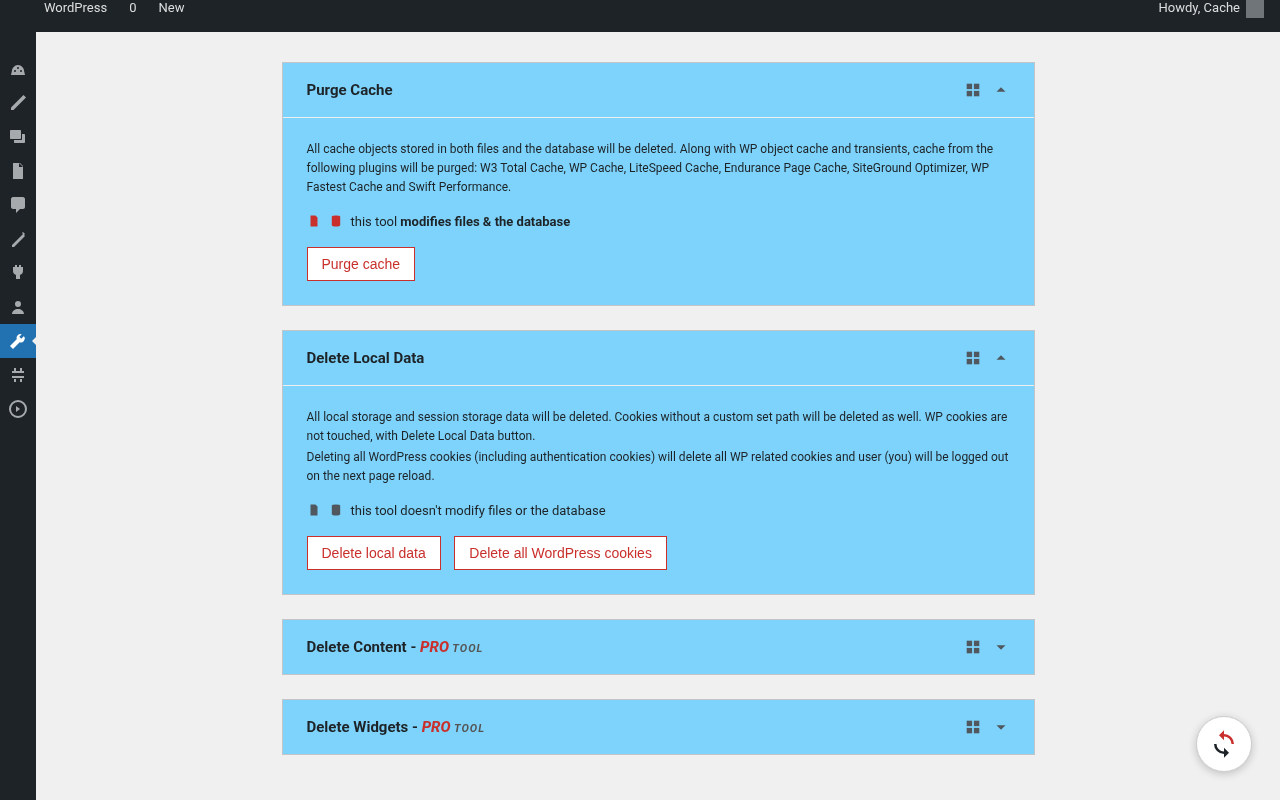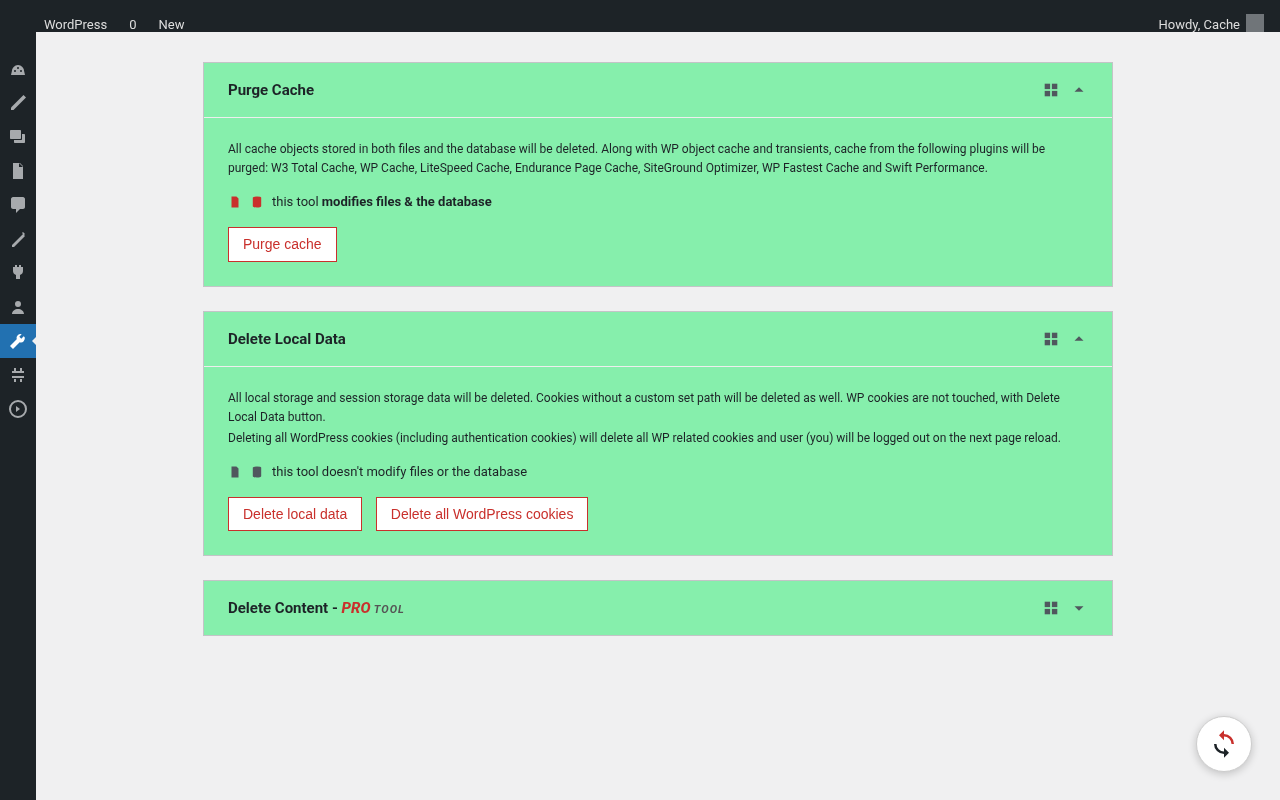--- a/index.html
+++ b/index.html
@@ -1,29 +1,29 @@
 <!DOCTYPE html>
 <html><head>
 <meta charset="utf-8">
 <style>
 *{box-sizing:border-box;margin:0;padding:0}
 body{font-family:-apple-system,BlinkMacSystemFont,"Segoe UI",Roboto,sans-serif;background:#f0f0f1;color:#1d2327;font-size:14px}
 .adminbar{height:32px;background:#1d2327;color:#ddd;display:flex;align-items:center;padding:0 8px;justify-content:space-between}
 .adminbar-left,.adminbar-right{display:flex;align-items:center;height:100%}
-.ab-item{display:flex;align-items:flex-end;height:32px;padding:0 8px;cursor:pointer;color:#ddd;font-size:13px}
+.ab-item{display:flex;align-items:flex-start;height:32px;padding:0 8px;cursor:pointer;color:#ddd;font-size:13px}
 .ab-icon{font-size:16px;margin-right:6px;display:inline-flex;align-items:center}
 .ab-avatar{width:18px;height:18px;background:#707579;margin-left:6px}
 .page{display:flex;min-height:calc(100vh - 32px)}
 .sidemenu{width:36px;background:#1d2327;display:flex;flex-direction:column;padding-top:20px}
 .menu-item{height:34px;display:flex;align-items:center;justify-content:center;cursor:pointer;color:#a7aaad}
 .menu-item.active{background:#2271b1;color:#fff;position:relative}
 .menu-item.active::after{content:"";position:absolute;right:0;top:50%;transform:translateY(-50%);border:4px solid transparent;border-right-color:#f0f0f1}
 .menu-item svg{width:20px;height:20px;fill:currentColor}
 .content{flex:1;padding:30px 20px;display:flex;flex-direction:column;align-items:center}
-.card{width:910px;background:#86efac;border:1px solid #c3c4c7;margin-bottom:24px}
+.card{width:753px;background:#7dd3fc;border:1px solid #c3c4c7;margin-bottom:24px}
 .card-header{display:flex;align-items:center;justify-content:space-between;padding:18px 24px;border-bottom:1px solid #eee}
 .card.collapsed .card-header{border-bottom:none}
 .card-title{font-weight:700;font-size:15px}
 .card-actions{display:flex;gap:10px;align-items:center}
 .card-icon{cursor:pointer;display:inline-flex}
 .card-icon svg{width:18px;height:18px;fill:#50575e}
 .card-body{padding:22px 24px 24px}
 .desc{font-size:12px;line-height:1.6;margin-bottom:16px;color:#1d2327}
 .mods-line{display:flex;align-items:center;gap:8px;margin:14px 0 18px;font-size:13px}
 .mods-line .mi{width:14px;height:14px}
@@ -232,20 +232,42 @@
             </span>
           <span class="card-icon">
               <svg viewBox="0 0 20 20">
                 <path d="M5 8l5 5 5-5z"></path>
               </svg>
             </span>
         </div>
       </div>
     </div>
 
+    <div class="card collapsed">
+      <div class="card-header">
+        <div class="card-title">
+          <span>Delete Widgets - </span><span class="pro-label">PRO</span><span class="tool-label"> TOOL</span>
+        </div>
+        <div class="card-actions">
+          <span class="card-icon">
+              <svg viewBox="0 0 20 20">
+                <rect x="3" y="3" width="6" height="6"></rect>
+                <rect x="11" y="3" width="6" height="6"></rect>
+                <rect x="3" y="11" width="6" height="6"></rect>
+                <rect x="11" y="11" width="6" height="6"></rect>
+              </svg>
+            </span>
+          <span class="card-icon">
+              <svg viewBox="0 0 20 20">
+                <path d="M5 8l5 5 5-5z"></path>
+              </svg>
+            </span>
+        </div>
+      </div>
+    </div>
 
   </div>
 </div>
 
 <div class="float-btn">
   <svg viewBox="0 0 24 24">
     <path fill="#c9302c" d="M12 4V1L8 5l4 4V6a6 6 0 016 6h2a8 8 0 00-8-8z"></path>
     <path fill="#1d2327" d="M12 20v3l4-4-4-4v3a6 6 0 01-6-6H4a8 8 0 008 8z"></path>
   </svg>
 </div>

